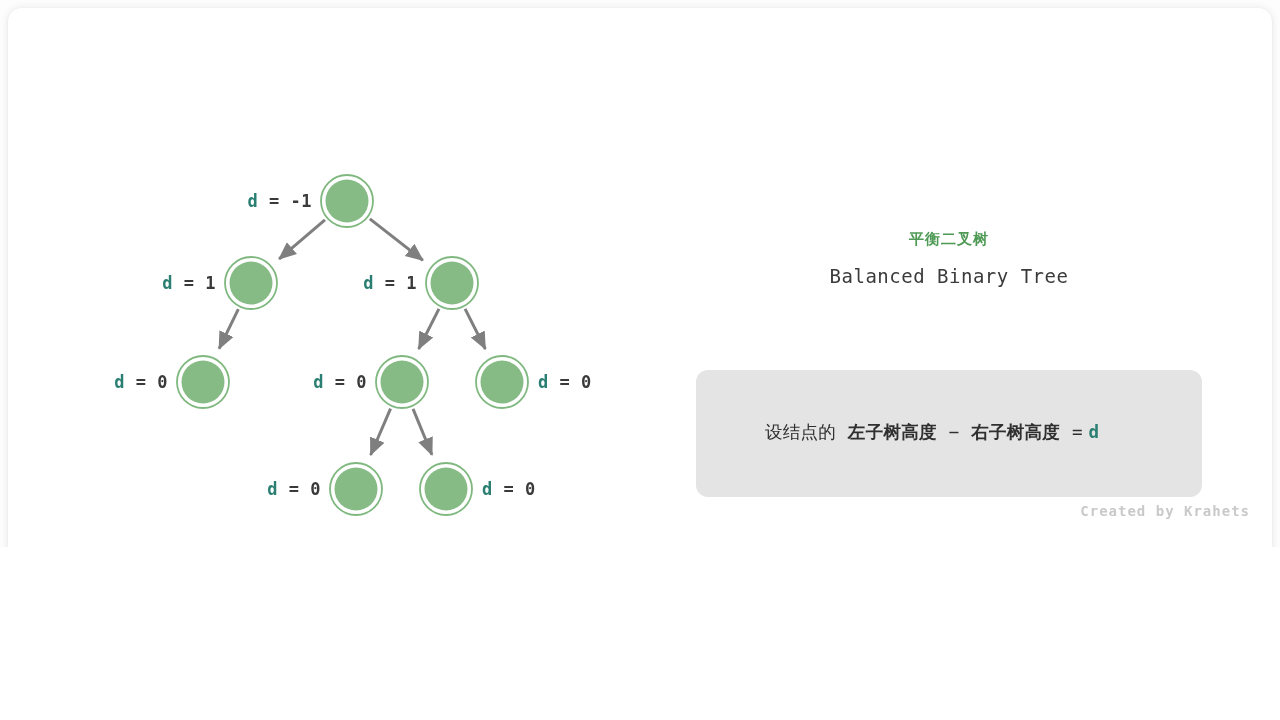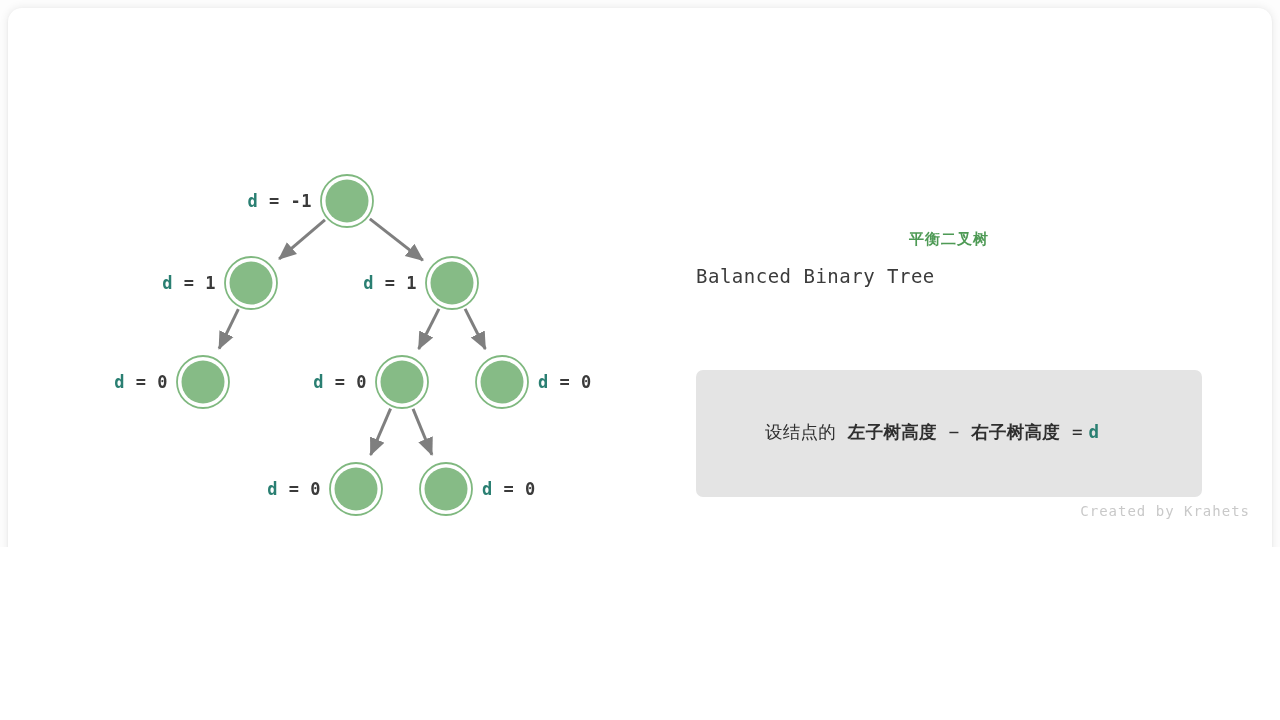--- a/index.html
+++ b/index.html
@@ -67,37 +67,37 @@
   #title-cn {
     text-align: center;
     font-family: "DejaVu Sans", sans-serif;
     font-size: 15px;
     font-weight: 700;
     color: #4e9a55;
     letter-spacing: 1px;
     line-height: 30px;
   }
   #title-en {
-    text-align: left;
+    text-align: center;
     font-family: "DejaVu Sans Mono", monospace;
     font-size: 19px;
     font-weight: 400;
     color: #3b3b3b;
     letter-spacing: 0.5px;
     margin-top: 9px;
     line-height: 26px;
   }
   #infobox {
     position: absolute;
     left: 0px;
     top: 146px;
     width: 506px;
     box-sizing: border-box;
     background: #e4e4e4;
-    border-radius: 7px;
+    border-radius: 12px;
     padding: 16px 22px 18px 22px;
   }
   .info-line {
     font-family: "DejaVu Sans", sans-serif;
     font-size: 17.5px;
     color: #2f2f2f;
     line-height: 31px;
     white-space: pre;
     letter-spacing: 0.3px;
   }
@@ -108,20 +108,21 @@
 
   #credit {
     position: absolute;
     right: 30px;
     bottom: 28px;
     font-family: "DejaVu Sans Mono", monospace;
     font-size: 14px;
     color: #c9c9c9;
     letter-spacing: 1px;
     white-space: pre;
+    font-weight: bold;
   }
 </style>
 </head>
 <body>
 
 <div id="canvas">
   <div id="card"></div>
 
   <svg id="tree-svg" viewBox="0 0 1280 720" xmlns="http://www.w3.org/2000/svg">
     <defs>

